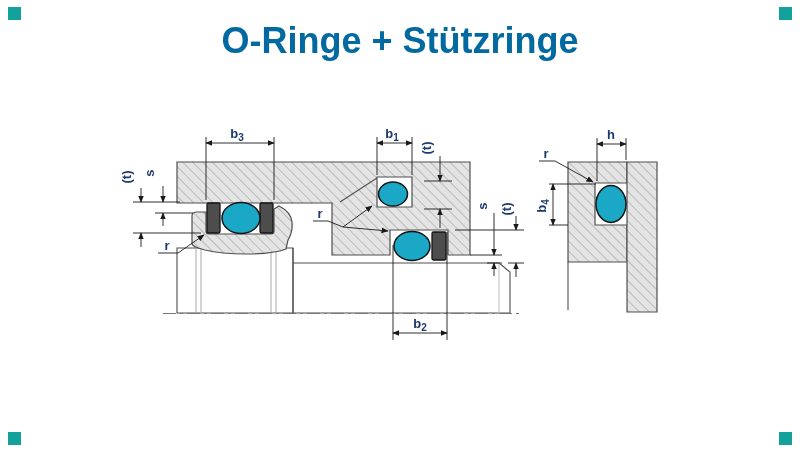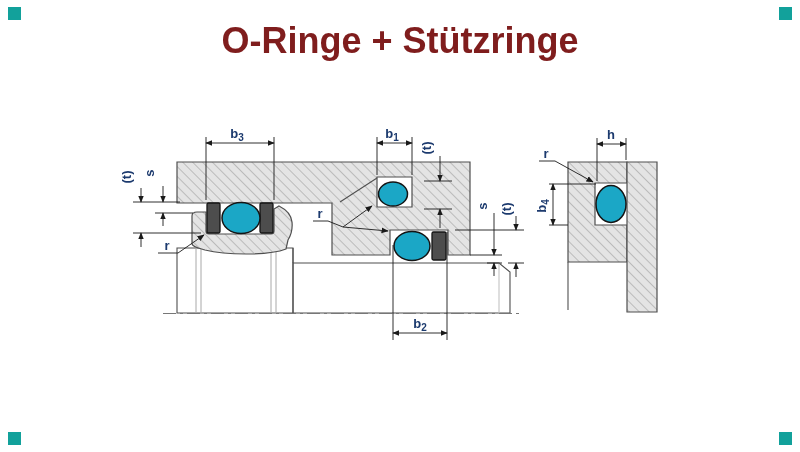--- a/index.html
+++ b/index.html
@@ -17,21 +17,21 @@
   .sub{font-size:10px;}
   .part{stroke:#4f4f4f;stroke-width:1.2;}
   .dim line, .dim path.l{stroke:#1a1a1a;stroke-width:0.9;fill:none;}
   .edge{stroke:#4f4f4f;stroke-width:1.1;fill:none;}
 </style>
 </head>
 <body>
 
 <div class="page">
 
-  <div class="title" style="color: #7f1d1d;">O-Ringe + Stützringe</div>
+  <div class="title" style="color: #0369a1;">O-Ringe + Stützringe</div>
 
   <div class="corner tl" style="background: rgb(18, 161, 155);"></div>
   <div class="corner tr" style="background: rgb(18, 161, 155);"></div>
   <div class="corner bl" style="background: rgb(18, 161, 155);"></div>
   <div class="corner br" style="background: rgb(18, 161, 155);"></div>
 
   <svg width="800" height="452" viewBox="0 0 800 452">
     <defs>
       <pattern id="hatch" patternUnits="userSpaceOnUse" width="7" height="7" patternTransform="rotate(-45)">
         <rect width="7" height="7" fill="#e4e4e4"></rect>

